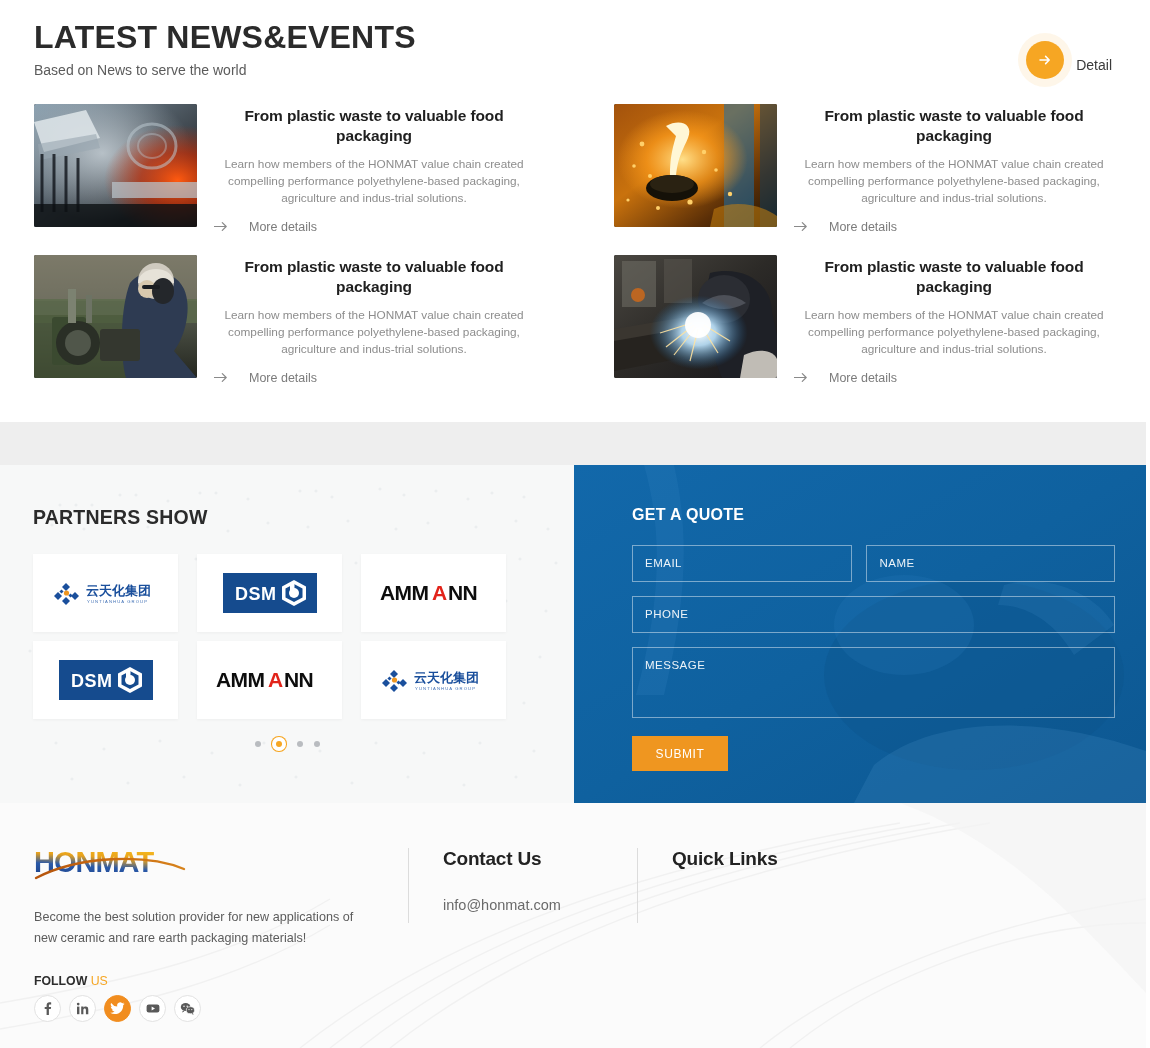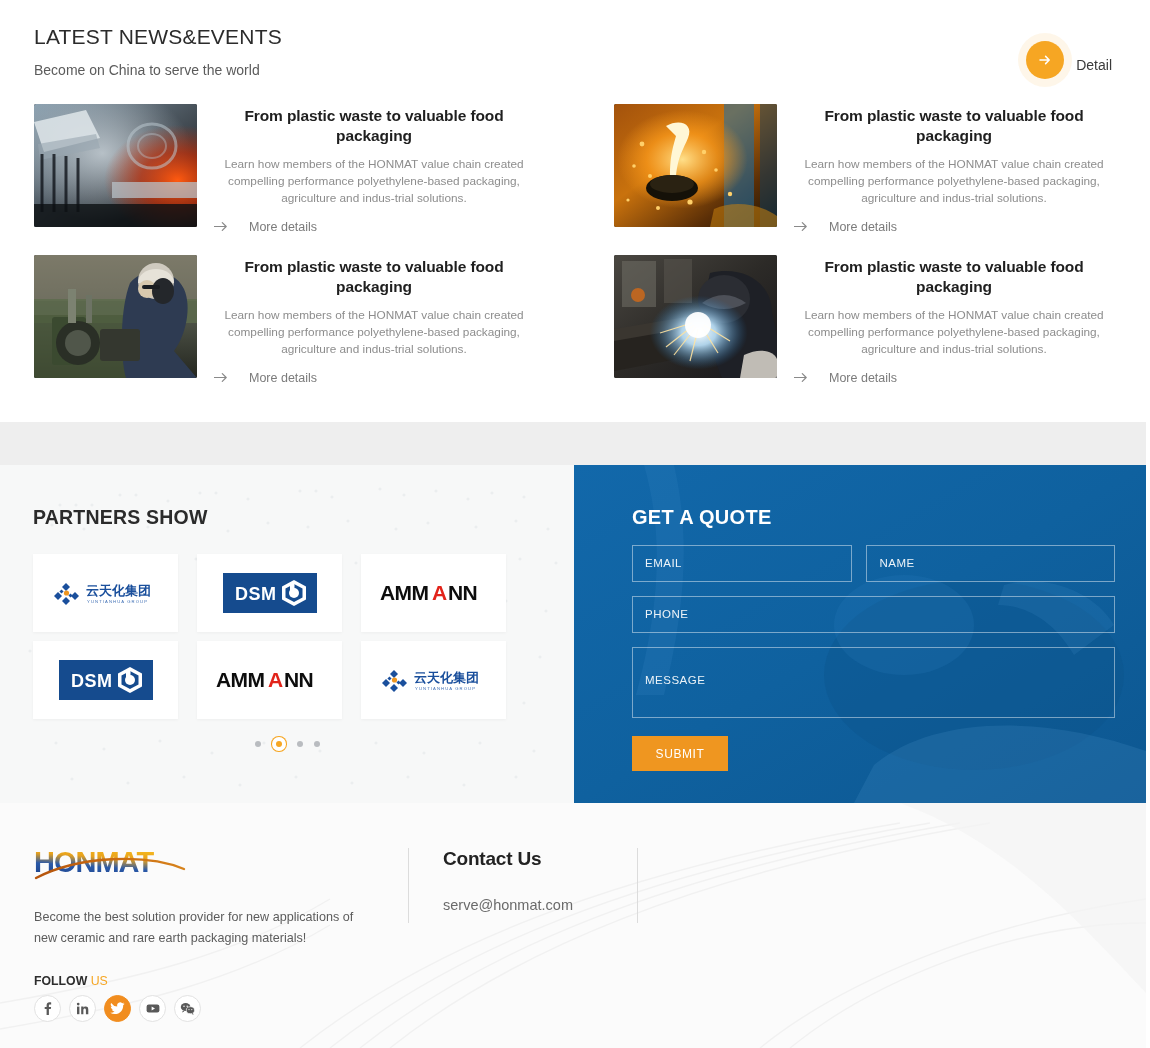--- a/index.html
+++ b/index.html
@@ -11,21 +11,21 @@
   }
   .page { position: relative; width: 1150px; height: 1048px; background:#fff; }
 
   
   .news-section {
     position: absolute; left:0; top:0; width:1146px; height:422px;
     background:#ffffff;
   }
   .news-head { position:absolute; left:34px; top:20px; }
   .news-title {
-    font-size: 21px; font-weight: 400; letter-spacing: .2px;
+    font-size: 32px; font-weight: 700; letter-spacing: .2px;
     color: #2b2b2b; line-height: 34px;
   }
   .news-sub { margin-top: 8px; font-size: 14px; color: #5b5b5b; }
 
   .detail-link {
     position:absolute; right:34px; top:41px;
     display:flex; align-items:center; gap:12px; cursor:pointer;
   }
   .detail-circle-wrap{
     width:38px;height:38px;border-radius:50%;
@@ -102,34 +102,34 @@
     margin:0 4px;
   }
 
   .quote {
     position:absolute; left:574px; top:0; width:572px; height:338px;
     background:#1166a8; overflow:hidden;
   }
   .quote-bg { position:absolute; inset:0; }
   .quote-title {
     position:absolute; left:58px; top:41px;
-    font-size:20px; font-weight:800; color:#fff; letter-spacing:.3px;
+    font-size:16px; font-weight:800; color:#fff; letter-spacing:.3px;
   }
   .form { position:absolute; left:58px; top:80px; width:483px; }
   .frow { display:flex; gap:14px; margin-bottom:14px; }
   .fld {
     border:1px solid rgba(255,255,255,.45);
     background:transparent; color:#fff;
     font-family:"Liberation Sans", sans-serif; font-size:11.5px;
     letter-spacing:.5px;
     padding:0 12px; height:37px; line-height:37px;
     outline:none; width:100%; display:block;
   }
   .fld::placeholder{ color:rgba(255,255,255,.92); }
-  textarea.fld{ height:71px; line-height:normal; padding-top:26px; resize:none;}
+  textarea.fld{ height:71px; line-height:normal; padding-top:11px; resize:none;}
   .submit-btn{
     margin-top:4px;
     background:#ef9620; border:none; color:#fff;
     font-family:"Liberation Sans", sans-serif;
     font-size:12px; letter-spacing:.6px;
     width:96px; height:35px; cursor:pointer;
   }
 
   
   .footer {
@@ -171,21 +171,21 @@
 </style>
 </head>
 <body>
 
 <div class="page">
 
   <section class="news-section">
 
     <div class="news-head">
       <h1 class="news-title">LATEST NEWS&amp;EVENTS</h1>
-      <div class="news-sub">Become on China to serve the world</div>
+      <div class="news-sub">Based on News to serve the world</div>
     </div>
 
     <div class="detail-link">
       <span class="detail-circle-wrap">
         <svg width="16" height="16" viewBox="0 0 16 16" fill="none">
           <path d="M3 8h9M8.6 4.4 12.2 8l-3.6 3.6" stroke="#fff" stroke-width="1.5" stroke-linecap="round" stroke-linejoin="round"></path>
         </svg>
       </span>
       <span class="detail-label">Detail</span>
     </div>
@@ -692,21 +692,22 @@
           <ellipse cx="10.4" cy="8.2" rx="4.1" ry="3.5" fill="#595959" stroke="#fff" stroke-width=".7"></ellipse>
           <path d="M12.7 11.1 13.7 12.8 11.6 11.9z" fill="#595959"></path>
           <circle cx="9" cy="7.6" r=".6" fill="#fff"></circle>
             <circle cx="11.8" cy="7.6" r=".6" fill="#fff"></circle>
         </svg>
       </span>
     </div>
 
     <div class="f-col f-col-contact">
       <div class="f-col-title">Contact Us</div>
-      <div class="f-col-body">serve@honmat.com</div>
+      <div class="f-col-body">info@honmat.com</div>
     </div>
 
     <div class="f-col f-col-quick">
+      <div class="f-col-title">Quick Links</div>
     </div>
   </footer>
 
   <div class="right-gutter"></div>
 </div>
 
 </body></html>

